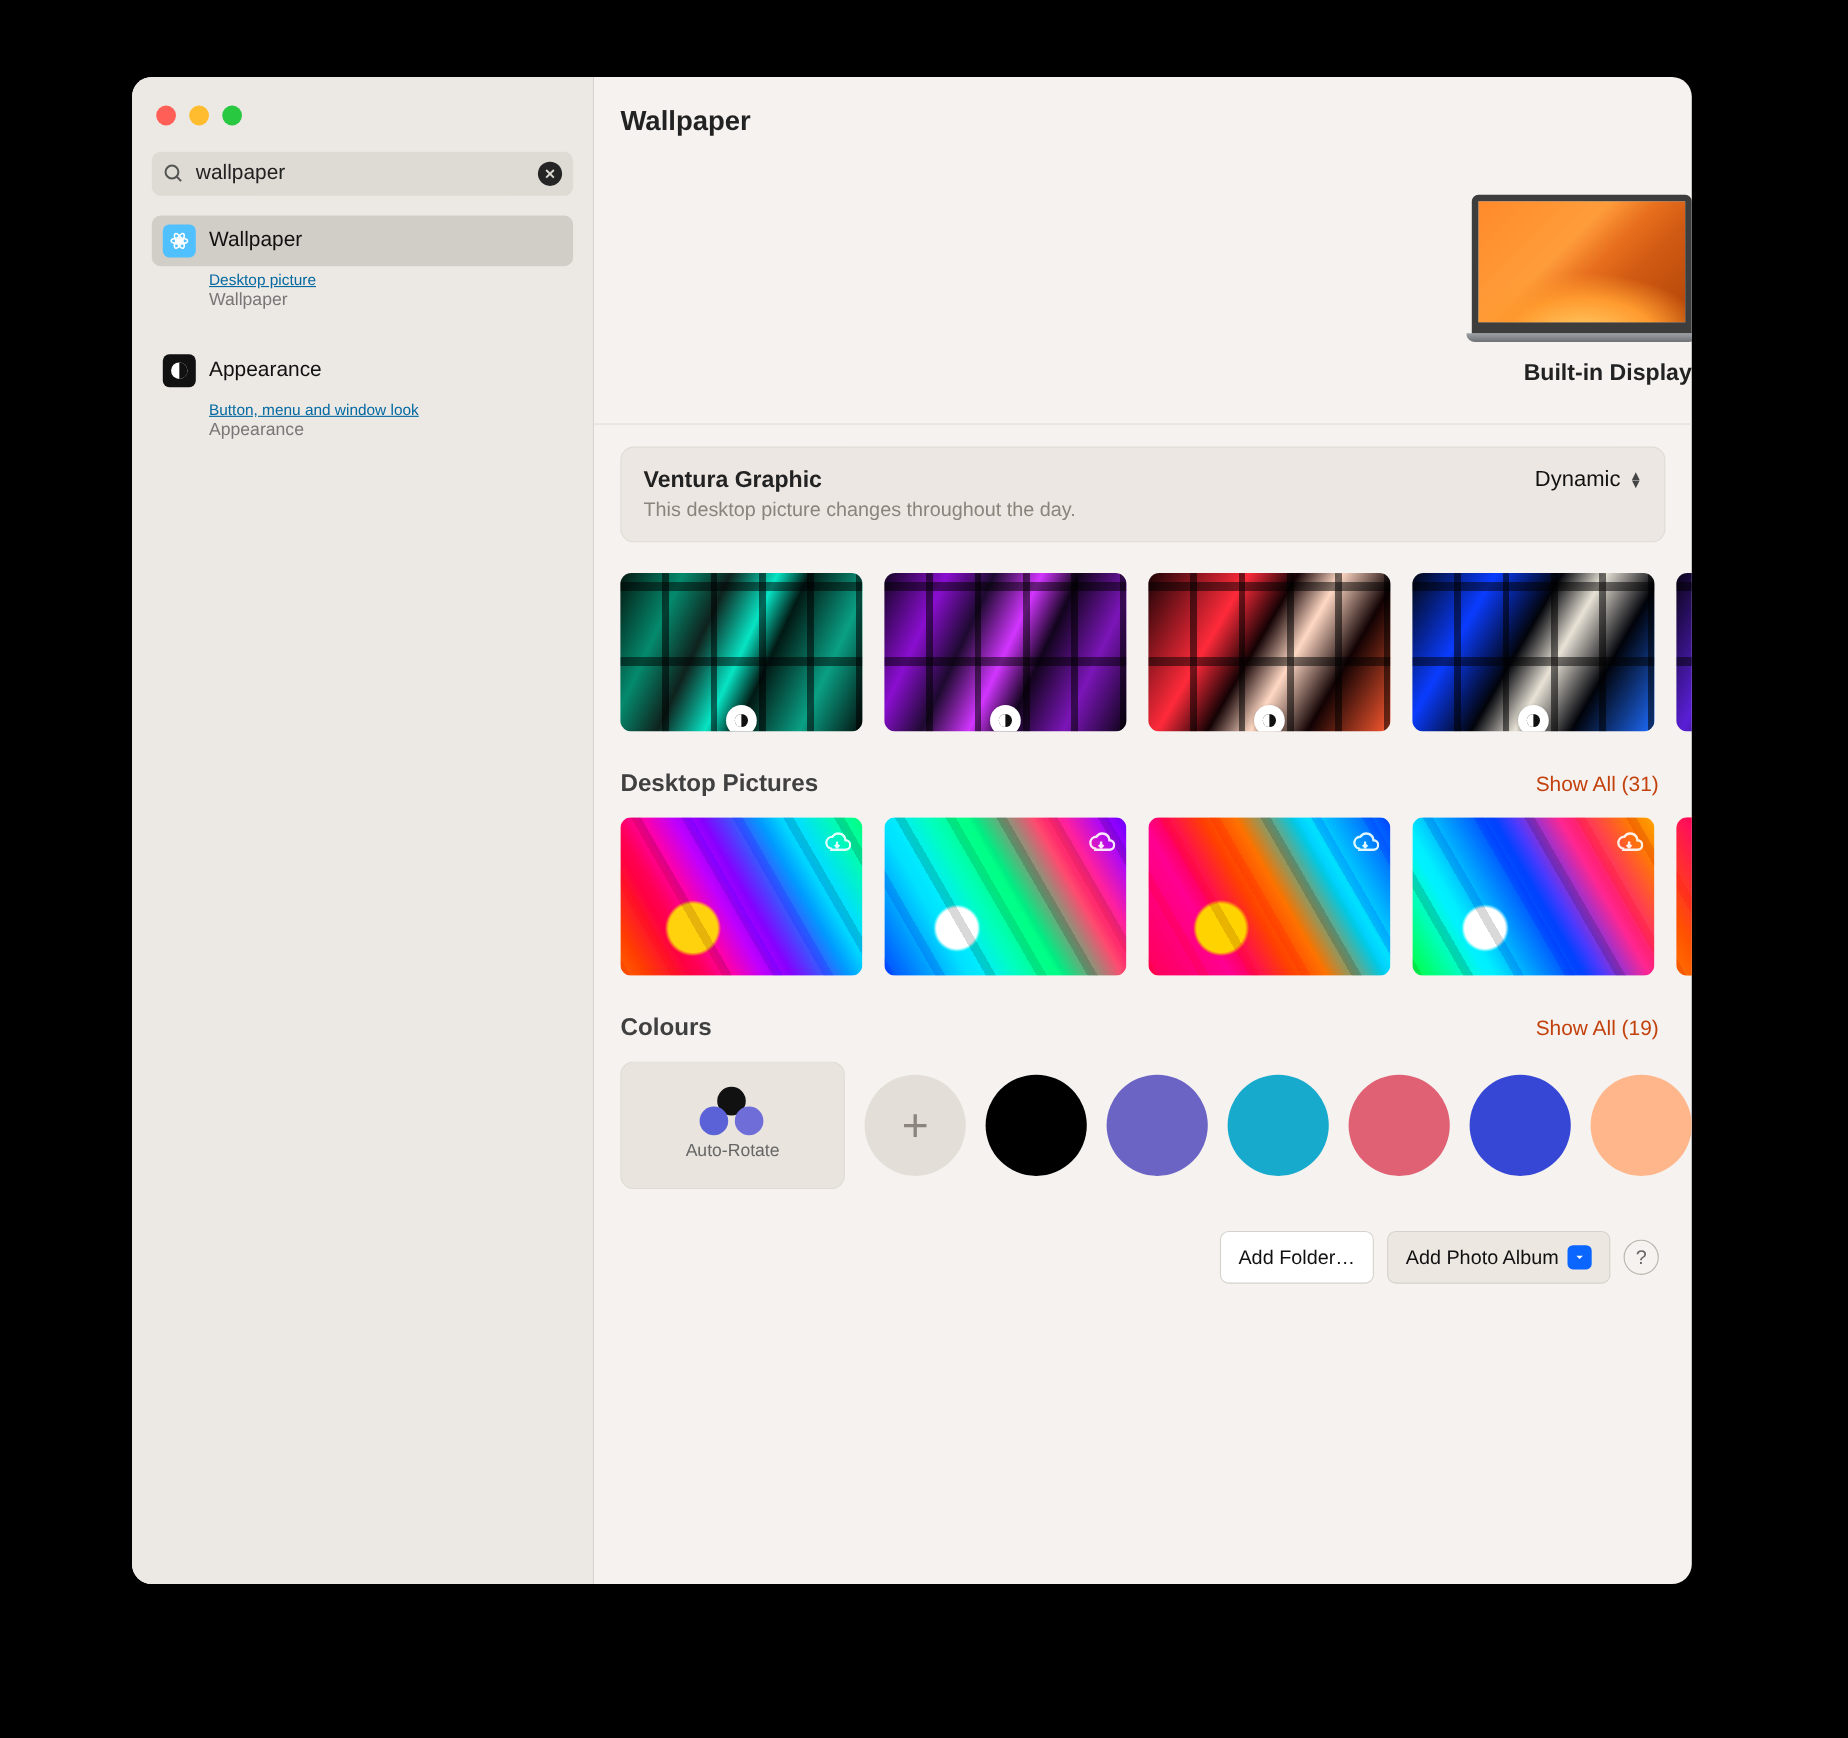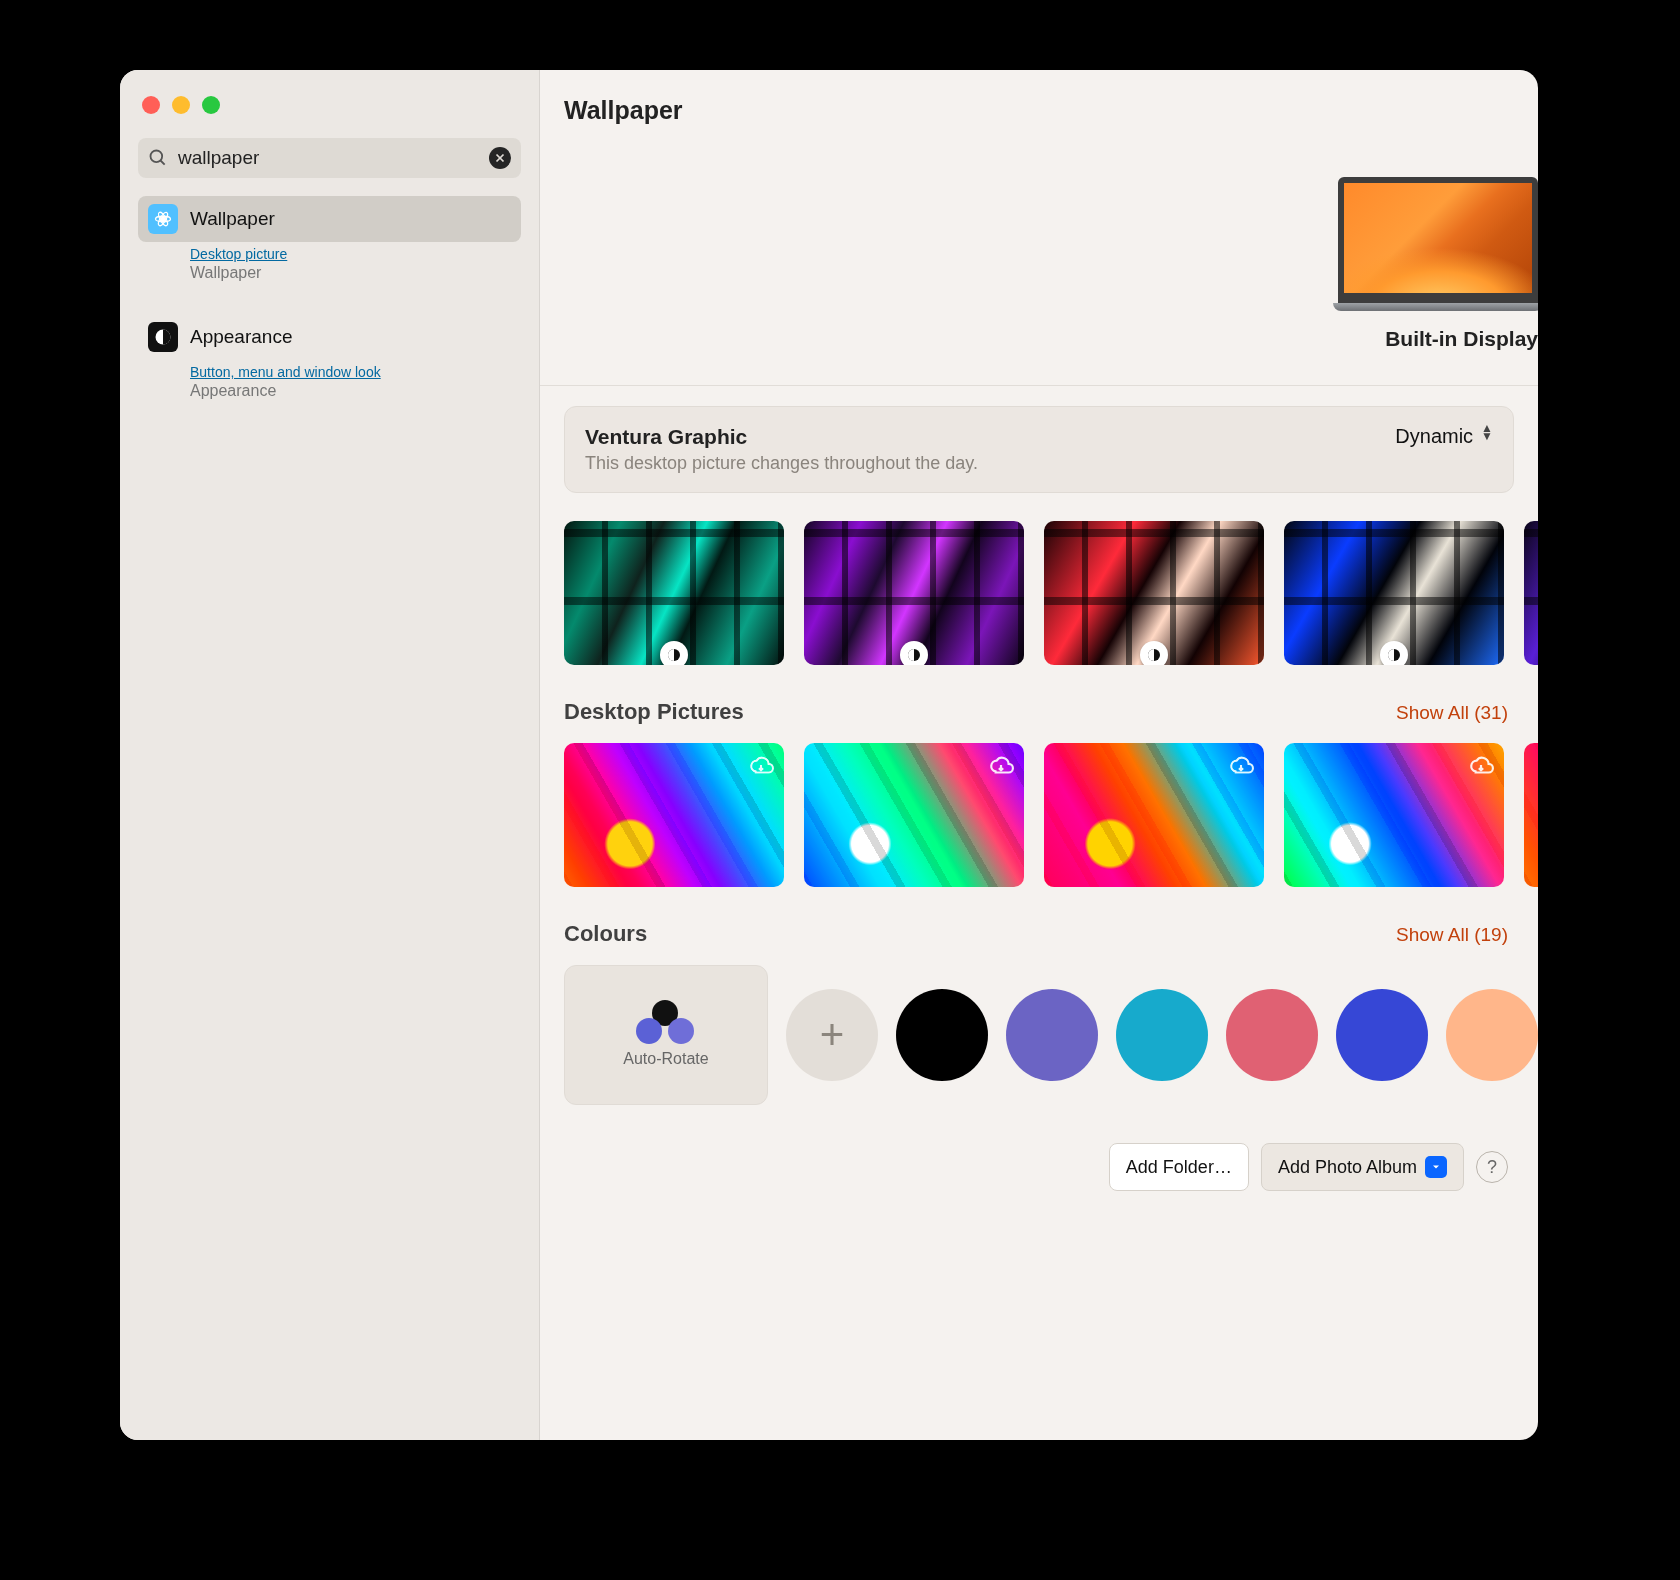--- a/index.html
+++ b/index.html
@@ -31,21 +31,21 @@
 .monitor { width: 200px; }
 .monitor .screen { width: 200px; height: 126px; border: 6px solid #3d3d3d; border-bottom-width: 10px; border-radius: 6px 6px 0 0; background: linear-gradient(135deg,#ff8a2b 0%,#ff9d3a 40%,#e86f1e 55%,#d05a12 70%,#b34508 100%); position: relative; overflow: hidden; }
 .monitor .screen::before { content:""; position:absolute; left:-20%; right:-20%; bottom:-10%; height:60%; background: radial-gradient(ellipse at 50% 100%, #ffcc66 0%, #ff9a2e 35%, transparent 60%); }
 .monitor .base { height: 8px; background: linear-gradient(#9ea2a6,#6d7074); border-radius: 0 0 14px 14px; margin: 0 -5px; }
 .preview .pname { margin-top: 16px; font-size: 21px; font-weight: 600; color: #222; }
 .divider { height: 1px; background: #e1ddd8; margin: 0; }
 .card { margin: 20px 24px 28px; background: #ece7e2; border: 1px solid #e0dbd5; border-radius: 12px; padding: 18px 20px; display: flex; align-items: flex-start; justify-content: space-between; gap: 16px; }
 .card .cl { }
 .card .ct { font-size: 21px; font-weight: 600; color: #222; }
 .card .cd { font-size: 18px; color: #8a847d; margin-top: 4px; }
-.popup { display: flex; gap: 8px; font-size: 20px; color: #111; cursor: pointer; }
+.popup { display: flex; align-items: center; gap: 8px; font-size: 20px; color: #111; cursor: pointer; }
 .popup .stepper { display: flex; flex-direction: column; line-height: 0.65; font-size: 12px; color: #444; }
 .row { display: flex; gap: 20px; padding: 0 0 0 24px; overflow: hidden; }
 .thumb { width: 220px; height: 144px; border-radius: 10px; flex-shrink: 0; position: relative; cursor: pointer; overflow: hidden; }
 .thumb .badge { position: absolute; left: 50%; bottom: -4px; transform: translateX(-50%); width: 28px; height: 28px; border-radius: 50%; background: #fff; display: flex; align-items: center; justify-content: center; box-shadow: 0 1px 3px rgba(0,0,0,0.3); }
 .thumb .dl { position: absolute; right: 10px; top: 10px; width: 26px; height: 26px; color: #fff; opacity: 0.9; }
 .t1 { background: linear-gradient(115deg,#041710 0%,#048a6d 20%,#0f221d 35%,#07e4c4 50%,#021914 60%,#0aa085 80%,#030f0c 100%); }
 .t1::after, .t2::after, .t3::after, .t4::after, .t5::after { content:""; position:absolute; inset:0; background: repeating-linear-gradient(90deg, transparent 0 38px, rgba(0,0,0,0.55) 38px 44px), repeating-linear-gradient(0deg, transparent 0 60px, rgba(0,0,0,0.5) 60px 68px); }
 .t2 { background: linear-gradient(115deg,#140423 0%,#8a0ed0 20%,#1d0a2f 35%,#d235ff 50%,#12041d 62%,#7b15b8 80%,#0b0314 100%); }
 .t3 { background: linear-gradient(120deg,#1a0305 0%,#ff2a3a 30%,#140204 45%,#ffd8c4 58%,#120203 75%,#ff5a30 100%); }
 .t4 { background: linear-gradient(120deg,#02060f 0%,#0a3cff 25%,#02040a 45%,#e8e2d6 58%,#01030a 75%,#1e6dff 100%); }
@@ -54,21 +54,21 @@
 .section-head .sh { font-size: 22px; font-weight: 700; color: #404040; }
 .section-head .sa { font-size: 19px; color: #c2410c; cursor: pointer; }
 .dp { border-radius: 10px; }
 .dp1 { background: radial-gradient(circle at 30% 70%, #ffd23a 0 12%, transparent 14%), linear-gradient(60deg,#ff6a00,#ff0050,#7a00ff,#00c8ff,#00ff89); filter: saturate(1.3) blur(0.3px); }
 .dp2 { background: radial-gradient(circle at 30% 70%, #ffffff 0 10%, transparent 12%), linear-gradient(60deg,#0048ff,#00d4ff,#00ff95,#ff3b6b,#5a00ff); filter: saturate(1.3); }
 .dp3 { background: radial-gradient(circle at 30% 70%, #ffd23a 0 12%, transparent 14%), linear-gradient(60deg,#ff0050,#ff007a,#ff6a00,#00d0ff,#0040ff); filter: saturate(1.4); }
 .dp4 { background: radial-gradient(circle at 30% 70%, #ffffff 0 10%, transparent 12%), linear-gradient(60deg,#00ff5e,#00e0ff,#0044ff,#ff3070,#ffa800); filter: saturate(1.3); }
 .dp5 { background: linear-gradient(60deg,#ff7800,#ff1463,#00b2ff,#00ff80); filter: saturate(1.3); }
 .swipe::before { content:""; position:absolute; inset:0; background: repeating-linear-gradient(60deg, rgba(0,0,0,0.15) 0 8px, transparent 8px 40px); }
 .colors { display: flex; gap: 18px; padding: 0 0 30px 24px; align-items: center; overflow: hidden; }
-.autorotate { width: 220px; height: 140px; background: #e9e4de; border: 1px solid #e0dbd5; border-radius: 12px; display: flex; flex-direction: column; align-items: center; justify-content: center; gap: 8px; cursor: pointer; }
+.autorotate { width: 220px; height: 116px; background: #e9e4de; border: 1px solid #e0dbd5; border-radius: 12px; display: flex; flex-direction: column; align-items: center; justify-content: center; gap: 8px; cursor: pointer; }
 .autorotate .ari { position: relative; width: 60px; height: 40px; }
 .autorotate .ari .c { position:absolute; width:26px; height:26px; border-radius:50%; }
 .autorotate .ari .c1 { background:#111; left:16px; top:-2px; }
 .autorotate .ari .c2 { background:#5b61d6; left:0; top:16px; }
 .autorotate .ari .c3 { background:#6f6ed8; left:32px; top:16px; }
 .autorotate .arl { font-size: 16px; color: #666; }
 .cbtn { width: 92px; height: 92px; border-radius: 50%; cursor: pointer; flex-shrink: 0; }
 .cadd { background: #e3ded8; display:flex; align-items:center; justify-content:center; font-size:42px; color:#8b857d; }
 .footer { display: flex; gap: 12px; justify-content: flex-end; padding: 8px 30px 0; align-items: center; }
 .btn { height: 48px; padding: 0 16px; border-radius: 8px; border: 1px solid #d6d1ca; background: #fff; font-size: 18px; color: #111; cursor: pointer; display:flex; align-items:center; gap:8px; }

